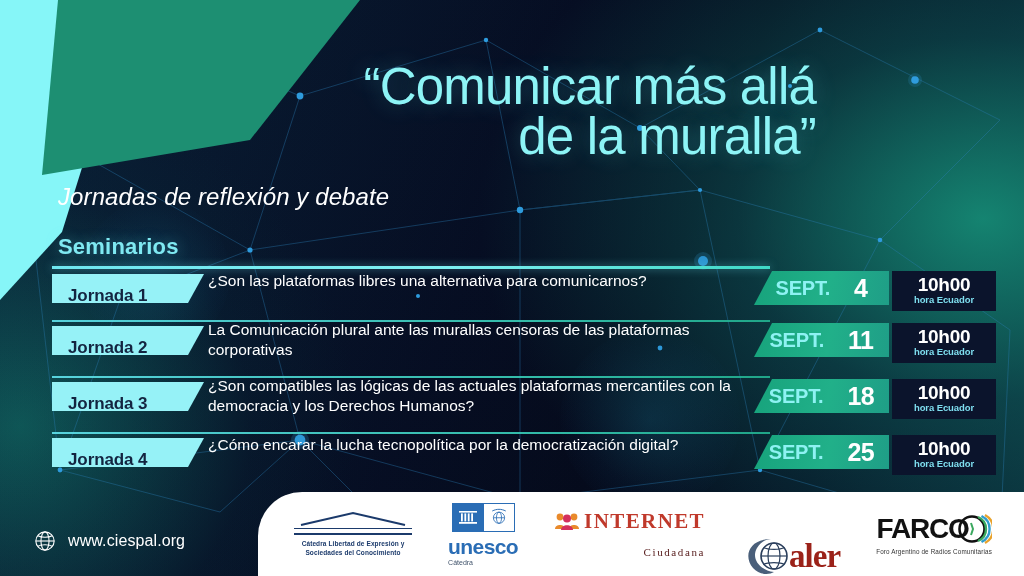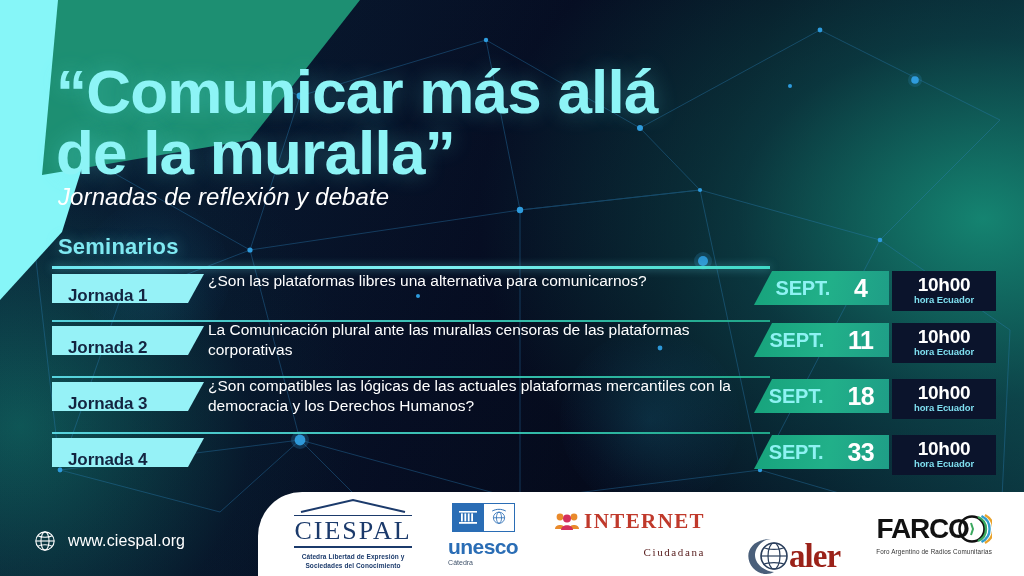--- a/index.html
+++ b/index.html
@@ -28,22 +28,23 @@
   }
   .green-wedge{
     position:absolute;left:0;top:0;width:360px;height:175px;
     background:#1d8f72;
     clip-path:polygon(58px 0, 360px 0, 250px 140px, 42px 175px);
   }
   
   .headline{
     position:absolute;left:56px;top:62px;width:760px;
     color:#8df4f6;
-    font-size:62px;line-height:0.98;font-weight:700;letter-spacing:-0.8px;
+    font-size:51px;line-height:0.98;font-weight:400;letter-spacing:-0.8px;
     text-shadow:0 0 22px rgba(100,240,245,0.30);
+    text-align:right;
   }
   .headline .l2{display:block;}
   .subhead{
     position:absolute;left:58px;top:183px;
     color:#ffffff;font-size:24px;font-style:italic;font-weight:400;letter-spacing:0.1px;
   }
   
   .sem-label{
     position:absolute;left:58px;top:234px;
     color:#7fe9f2;font-size:22px;font-weight:700;letter-spacing:0.2px;
@@ -235,23 +236,24 @@
         <span class="thour">10h00</span>
         <span class="tzone">hora Ecuador</span>
       </div>
     </div>
 
     <div class="row">
       <div class="row-rule"></div>
       <div class="jbadge">
           <span>Jornada 4</span>
         </div>
+      <div class="rtitle">¿Cómo encarar la lucha tecnopolítica por la democratización digital?</div>
       <div class="dateblk">
         <span class="dmon">SEPT.</span>
-        <span class="dnum">33</span>
+        <span class="dnum">25</span>
       </div>
       <div class="timeblk">
         <span class="thour">10h00</span>
         <span class="tzone">hora Ecuador</span>
       </div>
     </div>
   </div>
 
   <div class="site">
     <svg width="22" height="22" viewBox="0 0 24 24" fill="none" stroke="#ffffff" stroke-width="1.2">
@@ -264,21 +266,20 @@
     <span class="site-txt">www.ciespal.org</span>
   </div>
 
   <div class="logobar">
 
     <div class="logo">
       <svg width="112" height="15" viewBox="0 0 112 15">
         <path d="M4 14 L56 2 L108 14" fill="none" stroke="#1b3a6b" stroke-width="2"></path>
       </svg>
       <div class="ciespal-rule"></div>
-      <div class="ciespal-word">CIESPAL</div>
       <div class="ciespal-rule"></div>
       <div class="ciespal-sub">Cátedra Libertad de Expresión y</div>
       <div class="ciespal-sub" style="margin-top:0">Sociedades del Conocimiento</div>
     </div>
 
     <div class="logo">
       <div class="un-top">
         <div class="un-blue">
           <svg width="20" height="18" viewBox="0 0 20 18" fill="#fff">
             <rect x="1" y="3" width="18" height="1.6"></rect>

